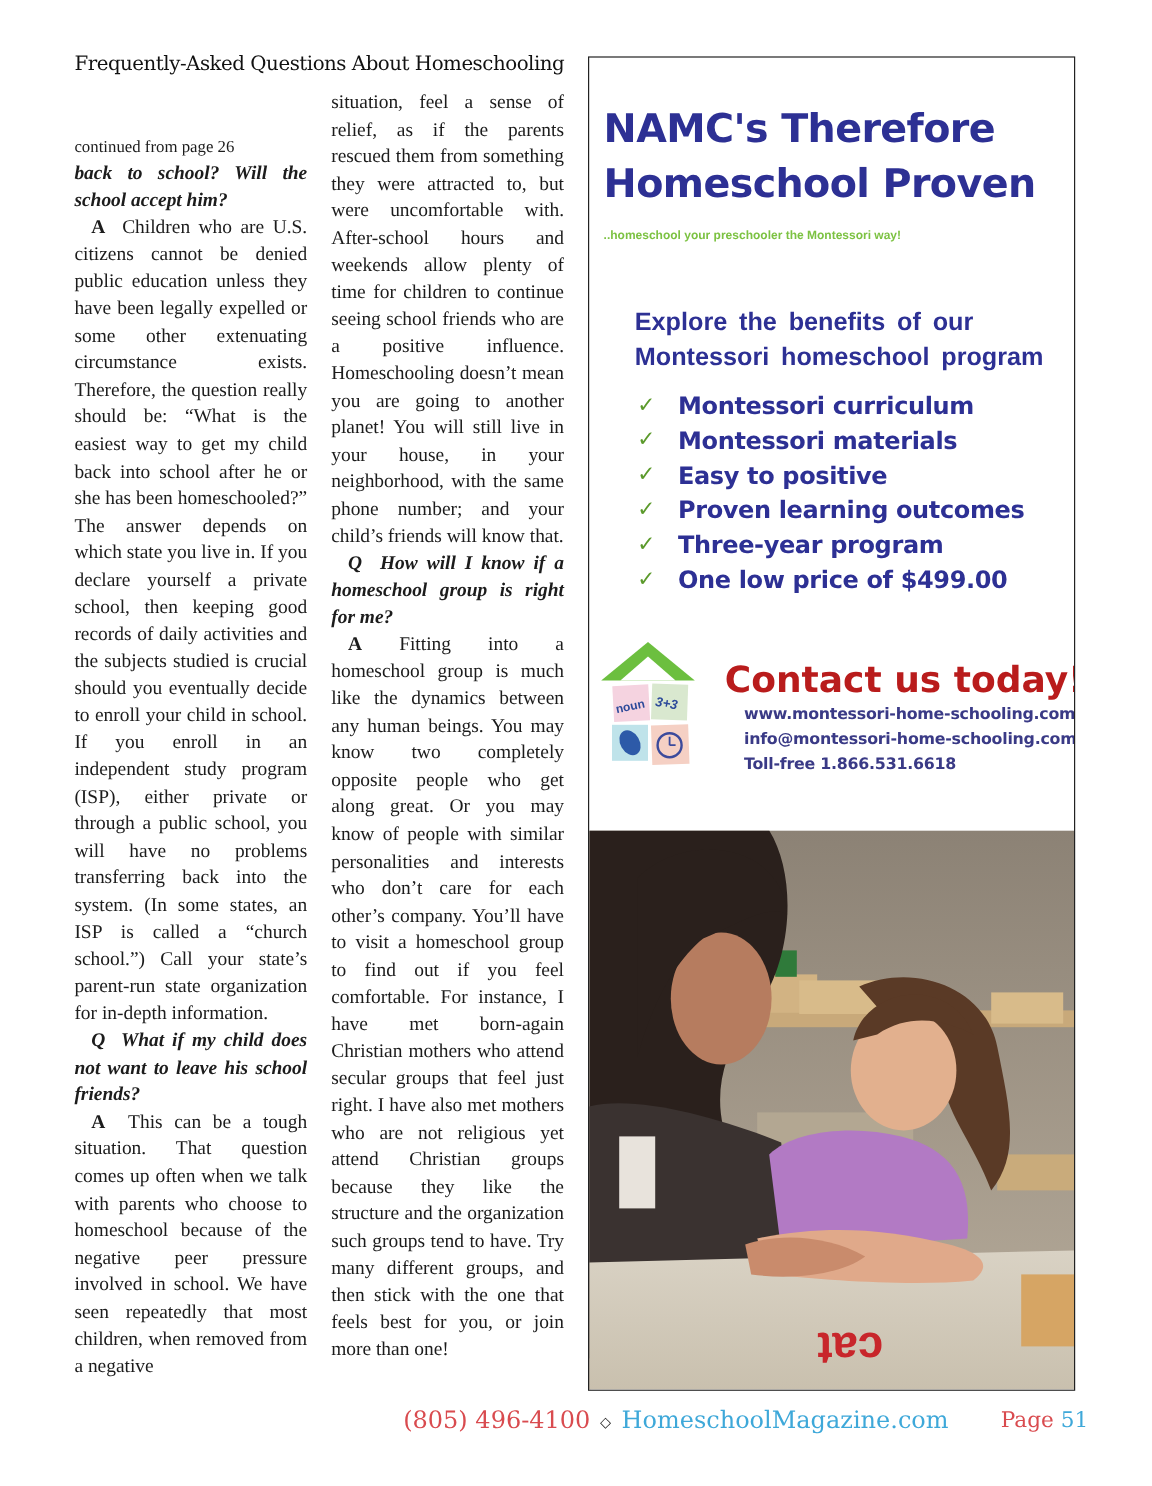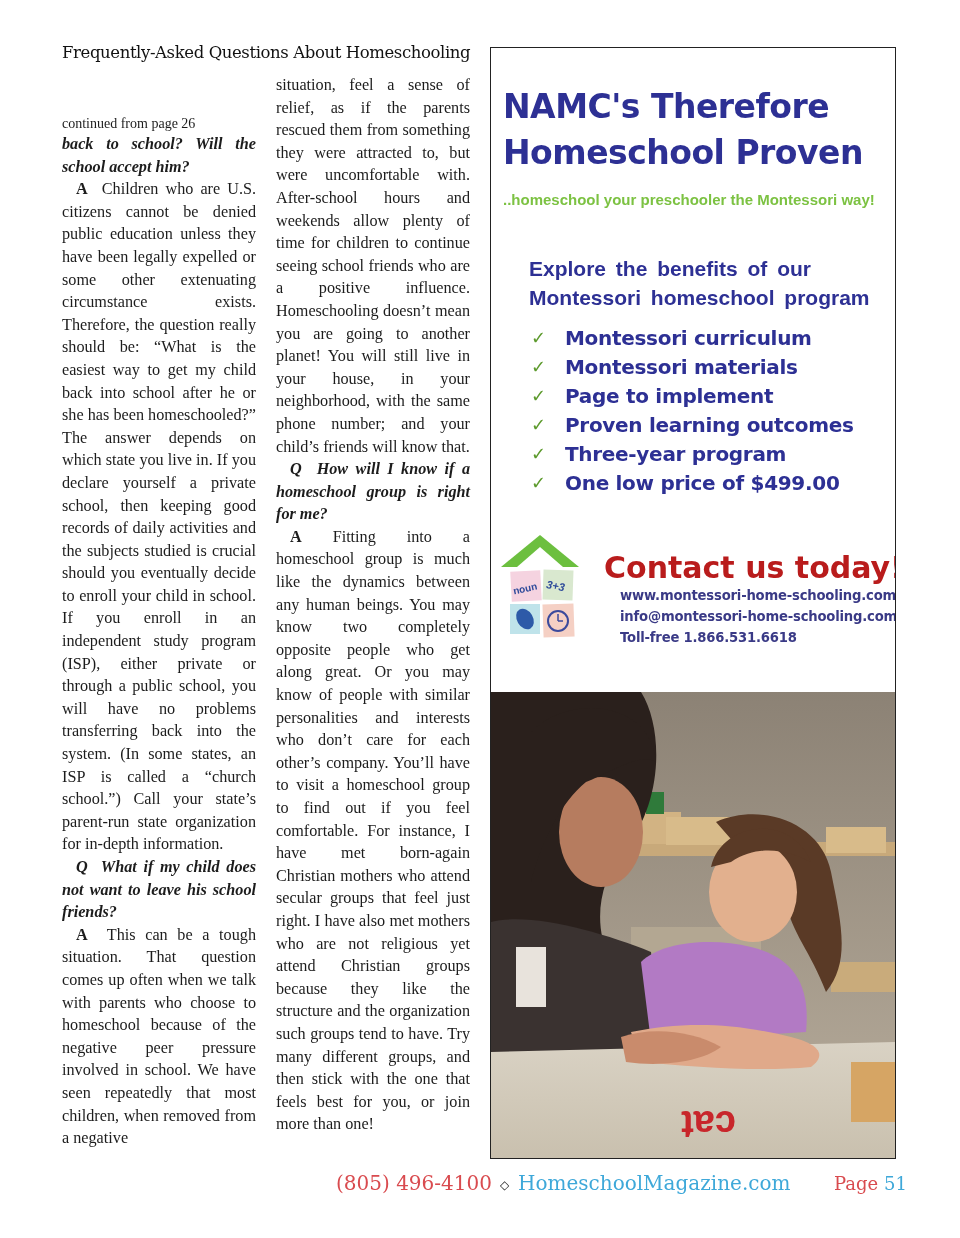--- a/index.html
+++ b/index.html
@@ -12,21 +12,21 @@
   .col.c2 { left:276px; }
   .col p { margin:0; }
   .cont { font-size:14px; line-height:19px; margin:0 0 2px 0; text-align:left; }
   .q { font-style:italic; font-weight:bold; }
   .ind { text-indent:14px; }
   .lbl { font-weight:bold; font-style:normal; }
   .q .lbl { font-style:italic; }
 
   .ad { position:absolute; left:490px; top:47px; width:406px; height:1112px; border:1.5px solid #222; box-sizing:border-box; background:#fff; overflow:hidden; }
   .ad-title { position:absolute; left:12px; top:36px; font-family:"DejaVu Sans", sans-serif; font-weight:bold; color:#2d3094; font-size:33px; line-height:46px; letter-spacing:-0.5px; white-space:nowrap; }
-  .ad-tagline { position:absolute; left:12px; top:143px; font-family:"Liberation Sans", sans-serif; font-weight:bold; color:#7cc242; font-size:15px; white-space:nowrap; }
+  .ad-tagline { position:absolute; left:12px; top:143px; font-family:"Liberation Sans", sans-serif; font-weight:bold; color:#7cc242; font-size:10px; white-space:nowrap; }
   .ad-explore { position:absolute; left:12px; top:206px; font-family:"Liberation Sans", sans-serif; font-weight:bold; color:#2d3094; font-size:21px; line-height:29px; white-space:nowrap; word-spacing:4px;margin-left:26px; }
   .ad-list { position:absolute; left:40px; top:275px; margin:0; padding:0; list-style:none; }
   .ad-list li { display:flex; align-items:center; height:29px; font-family:"DejaVu Sans", sans-serif; font-weight:bold; font-size:20px; color:#2d3094; white-space:nowrap; letter-spacing:-0.3px; }
   .check { color:#5c9a2c; font-size:18px; width:34px; display:inline-block; }
 
   .logo { position:absolute; left:8px; top:485px; width:82px; height:110px; }
   .contact-head { position:absolute; left:113px; top:502px; font-family:"DejaVu Sans", sans-serif; font-weight:bold; font-size:30px; color:#b91c1c; white-space:nowrap; }
   .contact-line { position:absolute; left:113px; font-family:"DejaVu Sans", sans-serif; font-weight:bold; font-size:13.2px; color:#3a3a86; white-space:nowrap; letter-spacing:-0.2px;margin-left:16px; }
 
   .photo { position:absolute; left:0; top:644px; width:404px; height:466px; }
@@ -71,21 +71,21 @@
     <li>
         <span class="check">✓</span>
         <span>Montessori curriculum</span>
       </li>
     <li>
         <span class="check">✓</span>
         <span>Montessori materials</span>
       </li>
     <li>
         <span class="check">✓</span>
-        <span>Page to implement</span>
+        <span>Easy to positive</span>
       </li>
     <li>
         <span class="check">✓</span>
         <span>Proven learning outcomes</span>
       </li>
     <li>
         <span class="check">✓</span>
         <span>Three-year program</span>
       </li>
     <li>

